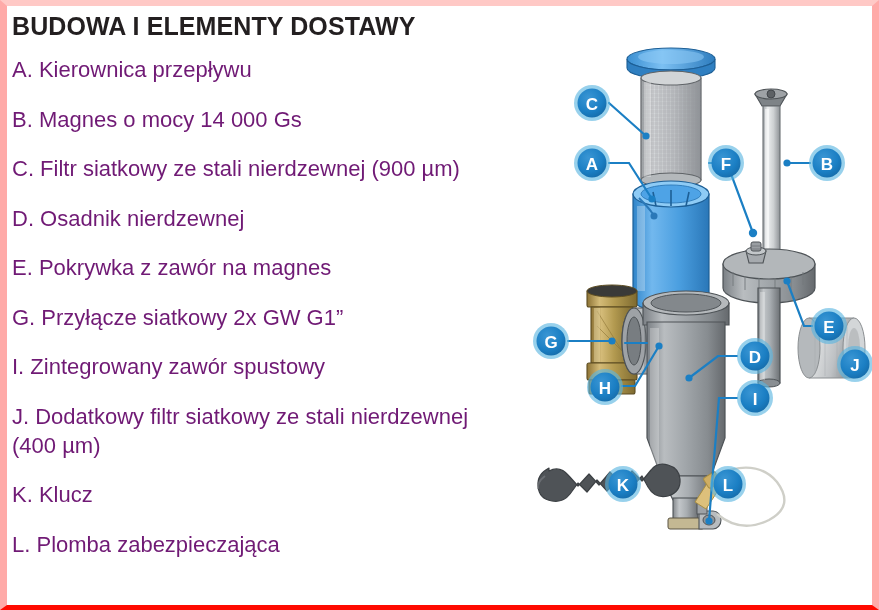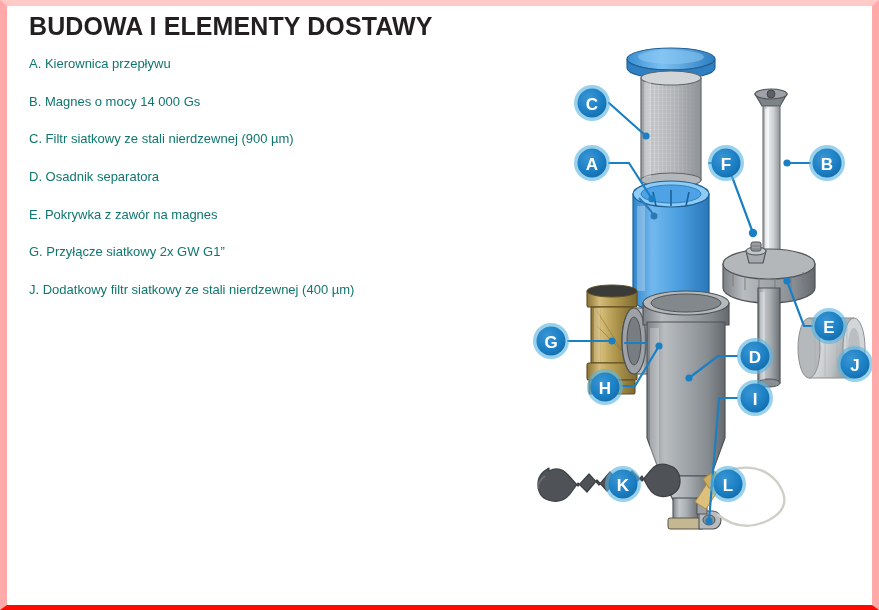--- a/index.html
+++ b/index.html
@@ -22,39 +22,39 @@
   }
   .inner{
     position:absolute;
     left:0;top:0;right:0;bottom:0;
     background:#fff;
   }
 
   
   .text-col{
     position:absolute;
-    left:22px;top:2px;
+    left:5px;top:2px;
     width:505px;
   }
   .page-title{
     font-size:25px;
     font-weight:bold;
     color:#231f20;
     letter-spacing:.1px;
     margin:3px 0 0 0;
     line-height:1.2;
   }
   .legend-list{
     list-style:none;
     margin:14px 0 0 0;
     padding:0;
   }
   .legend-list li{
-    font-size:13px;
-    color:#0f766e;
+    font-size:22px;
+    color:#701a75;
     line-height:1.32;
     margin-bottom:20.5px;
     max-width:470px;
   }
 
   
   .diagram{
     position:absolute;
     left:512px;top:0;
     width:360px;height:600px;
@@ -66,24 +66,27 @@
 
 <div class="frame">
 <div class="inner">
 
   <div class="text-col">
     <h1 class="page-title">BUDOWA I ELEMENTY DOSTAWY</h1>
     <ul class="legend-list">
       <li>A. Kierownica przepływu</li>
       <li>B. Magnes o mocy 14 000 Gs</li>
       <li>C. Filtr siatkowy ze stali nierdzewnej (900 µm)</li>
-      <li>D. Osadnik separatora</li>
+      <li>D. Osadnik nierdzewnej</li>
       <li>E. Pokrywka z zawór na magnes</li>
       <li>G. Przyłącze siatkowy 2x GW G1”</li>
+      <li>I. Zintegrowany zawór spustowy</li>
       <li>J. Dodatkowy filtr siatkowy ze stali nierdzewnej (400 µm)</li>
+      <li>K. Klucz</li>
+      <li>L. Plomba zabezpieczająca</li>
     </ul>
   </div>
 
   <div class="diagram">
     <svg width="360" height="600" viewBox="0 0 360 600" xmlns="http://www.w3.org/2000/svg">
       <defs>
         <linearGradient id="gMetal" x1="0" y1="0" x2="1" y2="0">
           <stop offset="0%" stop-color="#7b8085"></stop>
           <stop offset="22%" stop-color="#b9bdc0"></stop>
           <stop offset="48%" stop-color="#a2a7ab"></stop>

